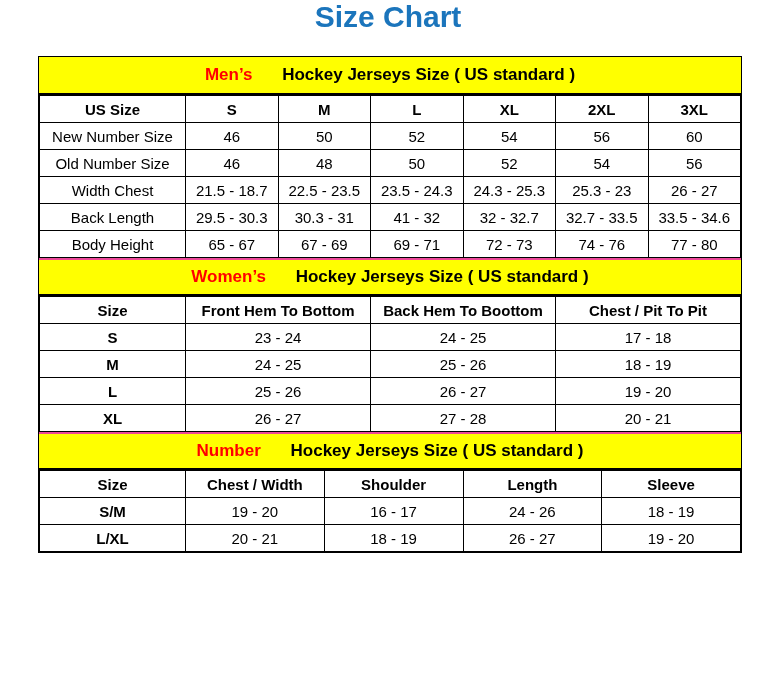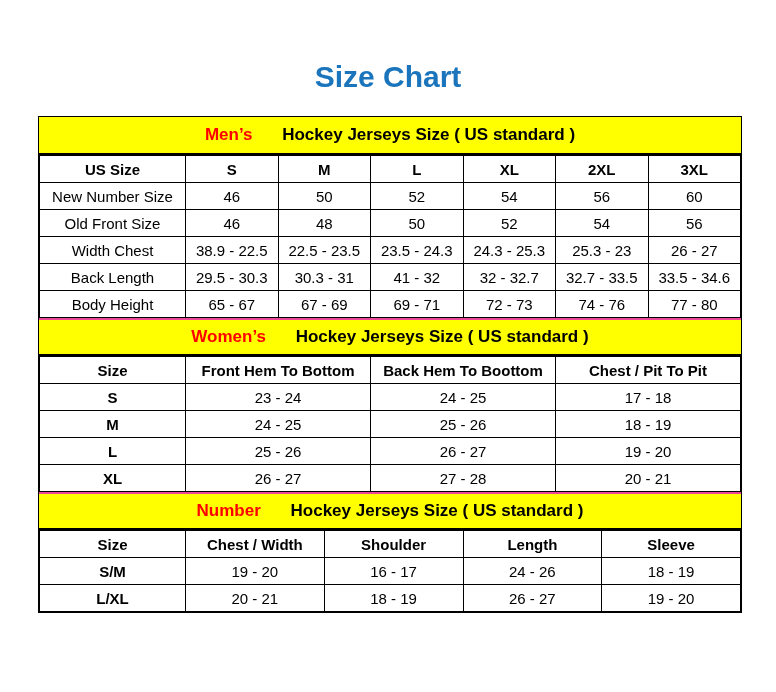--- a/index.html
+++ b/index.html
@@ -5,21 +5,20 @@
   * { box-sizing: border-box; }
   html, body { margin: 0; padding: 0; }
   body {
     width: 776px; height: 692px;
     background: #ffffff;
     color: #000000;
     font-family: "Liberation Sans", "DejaVu Sans", sans-serif;
     overflow: hidden;
   }
   .title {
-    padding-top: 60px;
     margin: 0;
     text-align: center;
     font-size: 30px;
     font-weight: bold;
     color: #1B75BC;
   }
   .chart {
     margin: 22px 0 0 38px;
     width: 704px;
     border: 1px solid #000;
@@ -101,31 +100,31 @@
           <tr>
             <td>New Number Size</td>
             <td>46</td>
             <td>50</td>
             <td>52</td>
             <td>54</td>
             <td>56</td>
             <td>60</td>
           </tr>
           <tr>
-            <td>Old Front Size</td>
+            <td>Old Number Size</td>
             <td>46</td>
             <td>48</td>
             <td>50</td>
             <td>52</td>
             <td>54</td>
             <td>56</td>
           </tr>
           <tr>
             <td>Width Chest</td>
-            <td>38.9 - 22.5</td>
+            <td>21.5 - 18.7</td>
             <td>22.5 - 23.5</td>
             <td>23.5 - 24.3</td>
             <td>24.3 - 25.3</td>
             <td>25.3 - 23</td>
             <td>26 - 27</td>
           </tr>
           <tr>
             <td>Back Length</td>
             <td>29.5 - 30.3</td>
             <td>30.3 - 31</td>

